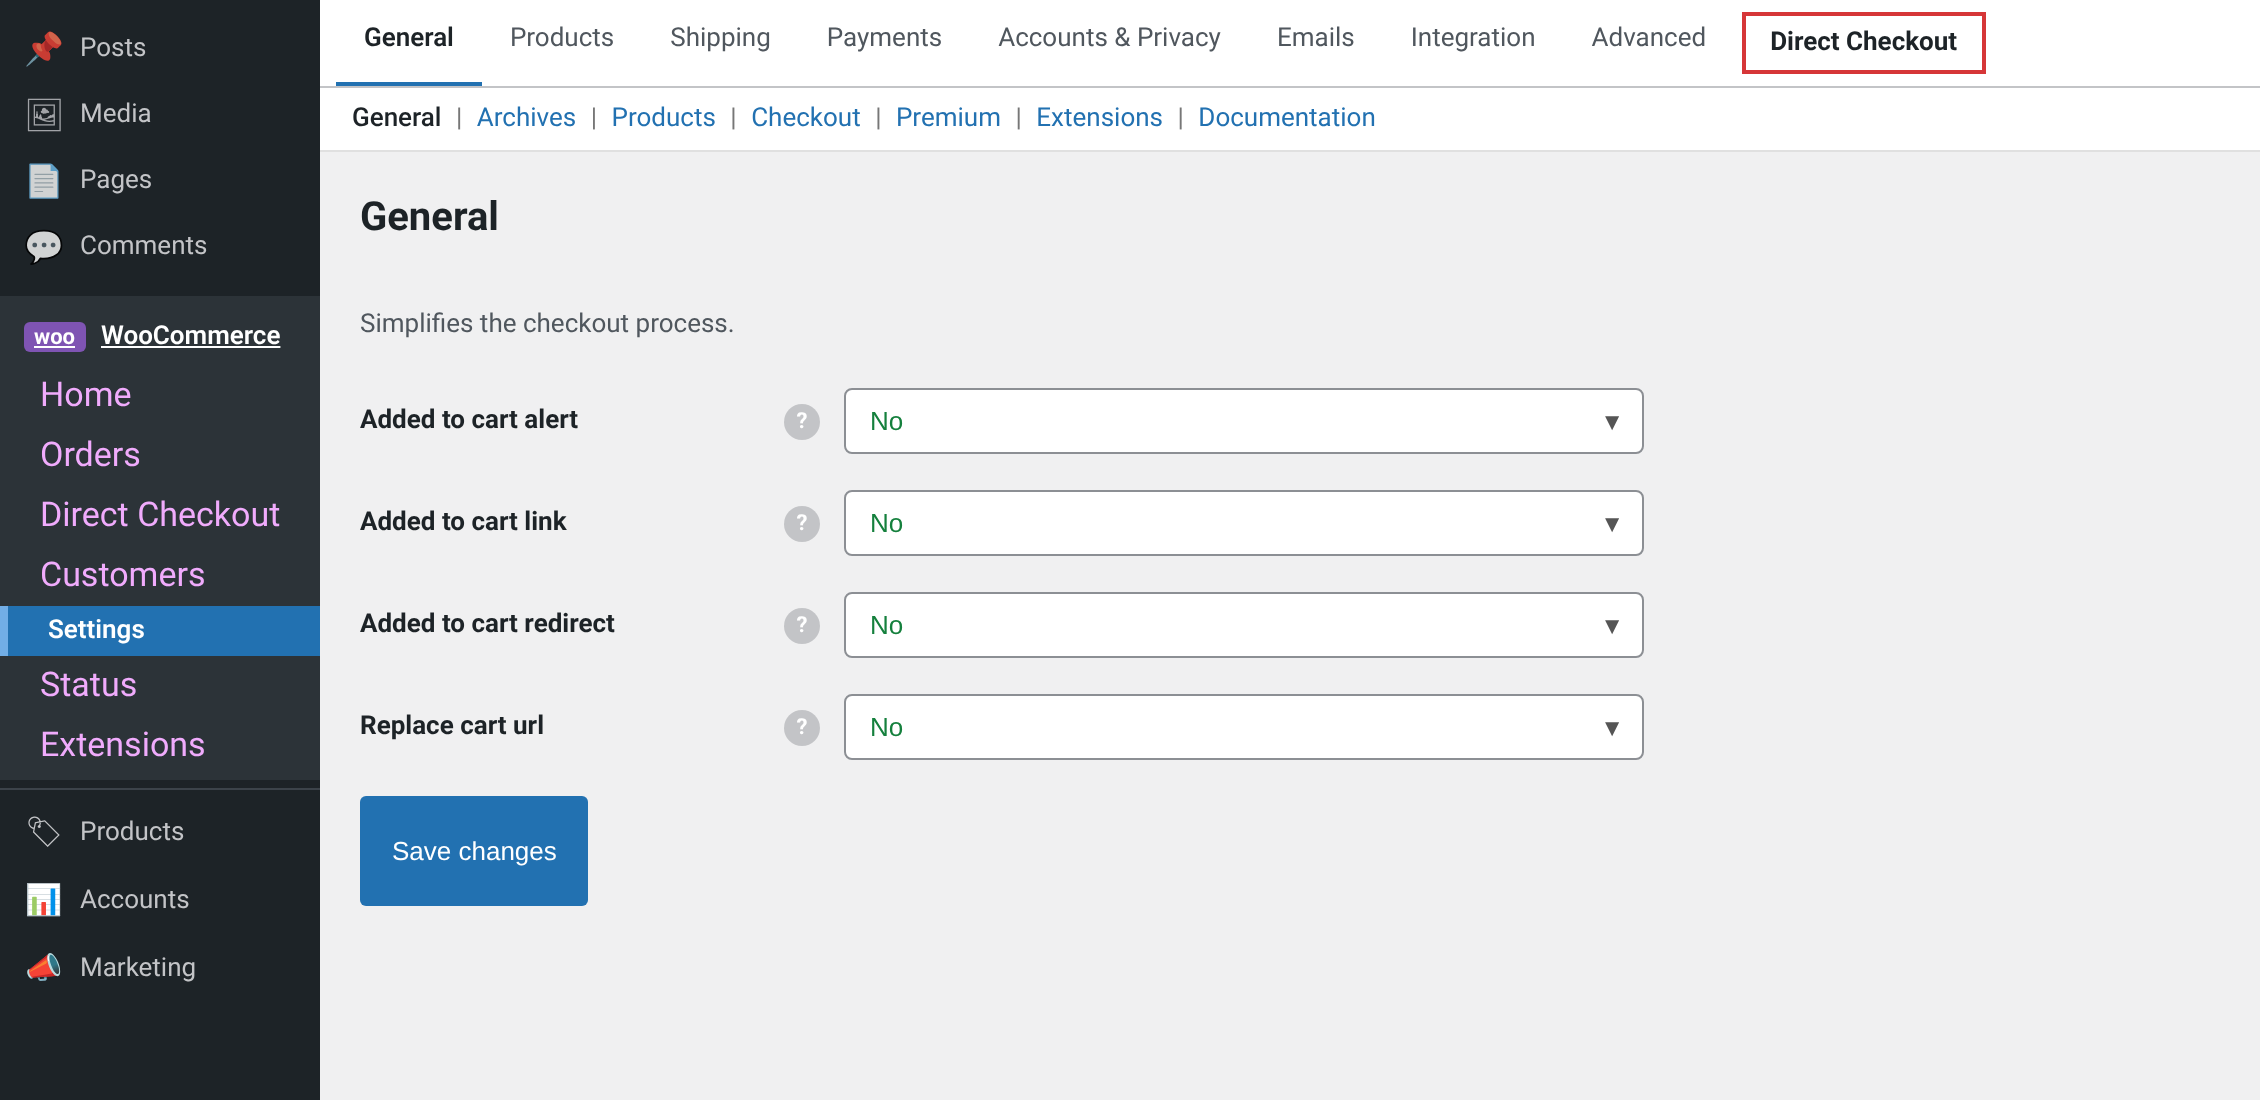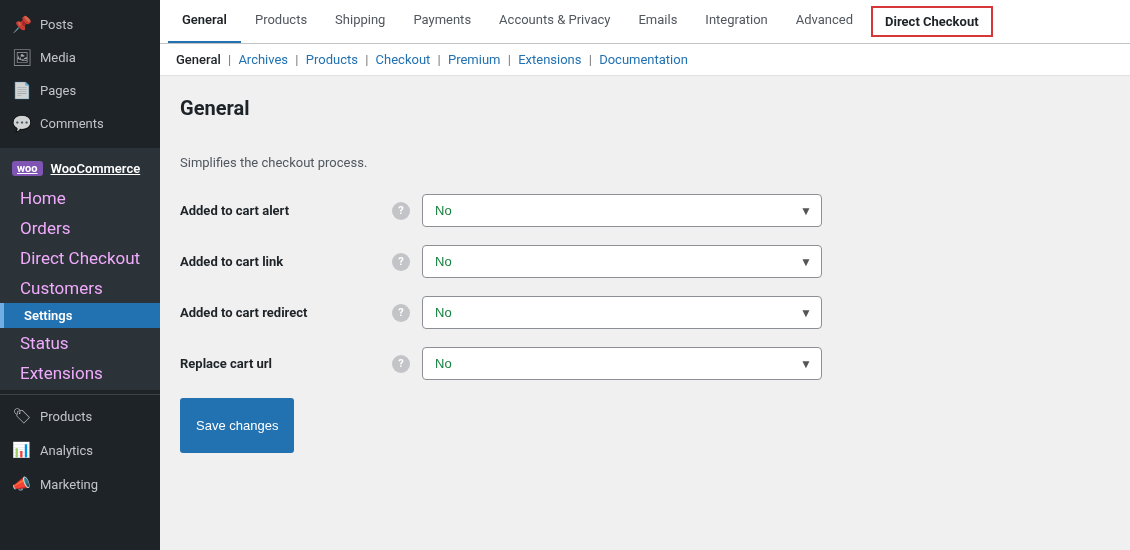--- a/index.html
+++ b/index.html
@@ -257,21 +257,21 @@
   </div>
 
   <div class="sidebar-section-divider"></div>
 
   <div class="sidebar-bottom-item">
     <span class="icon">🏷</span>
     <span>Products</span>
   </div>
   <div class="sidebar-bottom-item">
     <span class="icon">📊</span>
-    <span>Analytics</span>
+    <span>Accounts</span>
   </div>
   <div class="sidebar-bottom-item">
     <span class="icon">📣</span>
     <span>Marketing</span>
   </div>
 </nav>
 
 <div class="main">
 
   <div class="tabs-bar">

